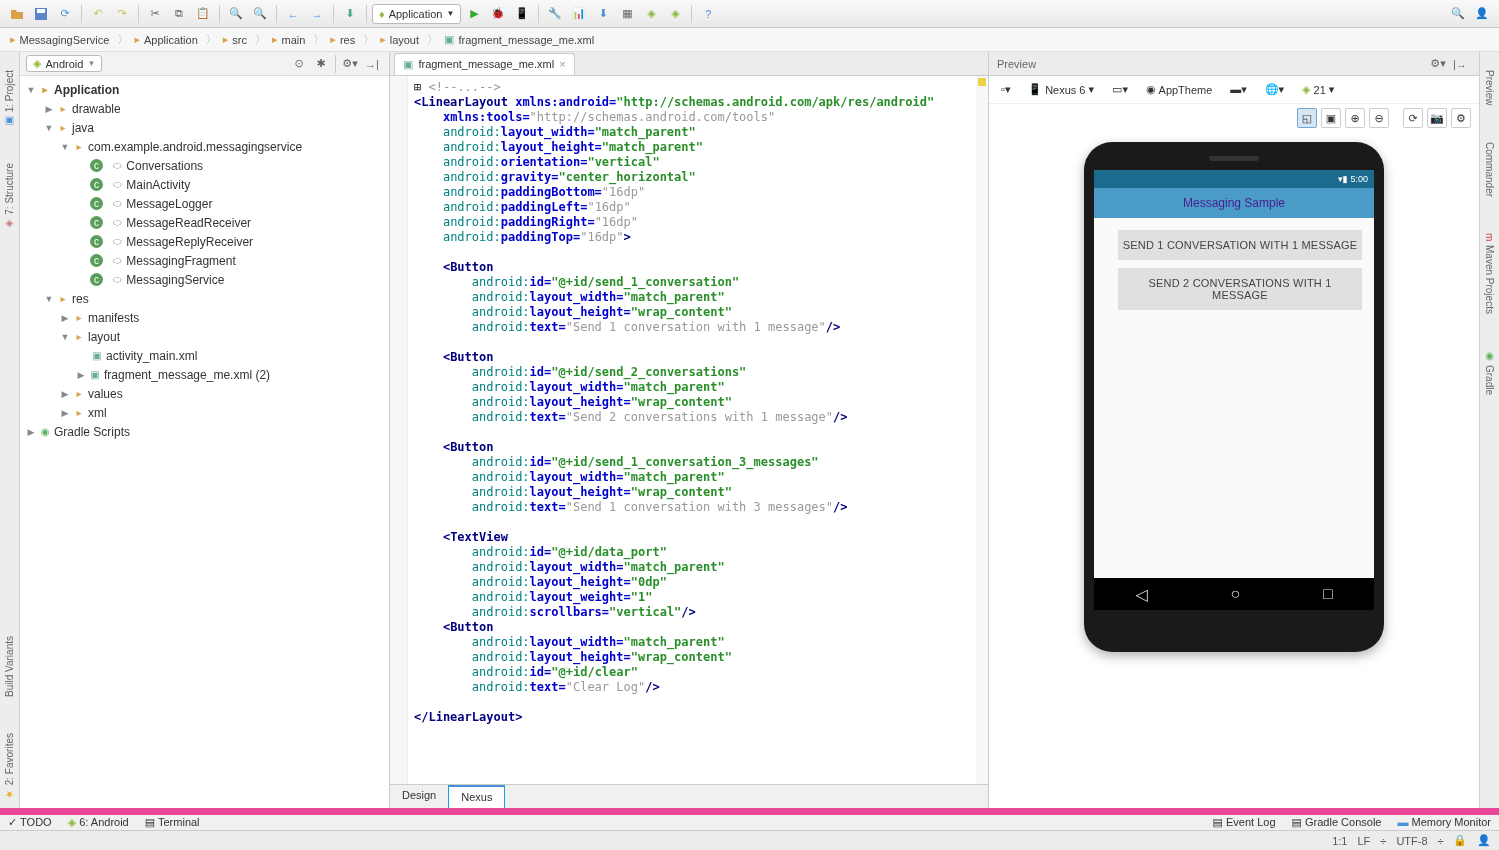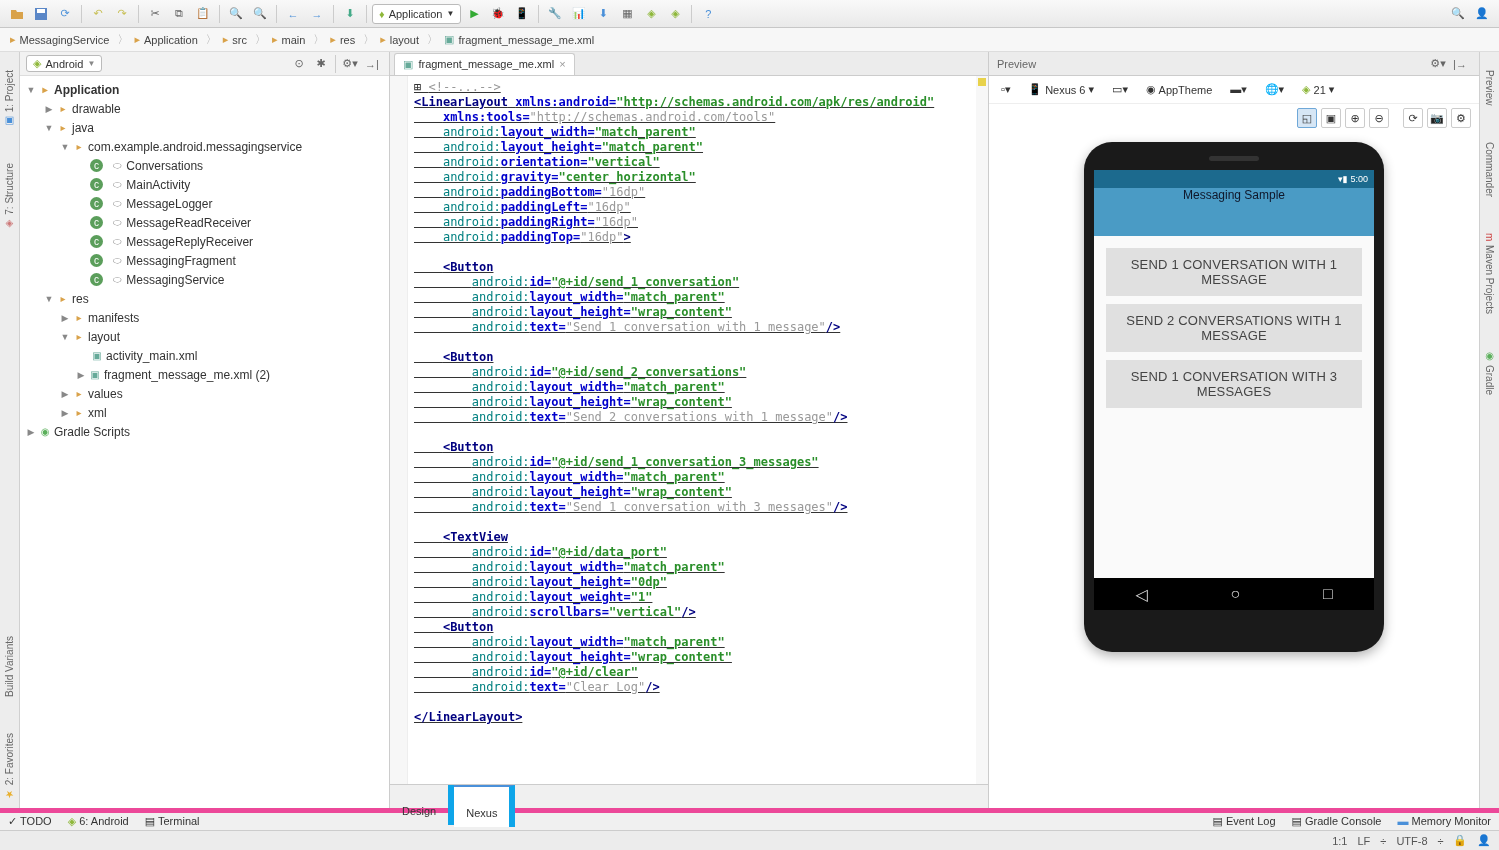--- a/index.html
+++ b/index.html
@@ -23,50 +23,50 @@
 .tree-row.bold { font-weight:bold; }
 .tw { display:inline-block; width:10px; text-align:center; color:#888; cursor:pointer; font-size:9px; }
 .indent { display:inline-block; }
 .ficon { width:14px; height:14px; display:inline-flex; align-items:center; justify-content:center; font-size:10px; }
 .editor-area { flex:1; display:flex; flex-direction:column; background:#fff; border-right:1px solid #ccc; }
 .tabbar { display:flex; align-items:center; height:24px; background:#ececec; border-bottom:1px solid #ccc; padding-left:4px; }
 .tab { display:flex; align-items:center; gap:5px; padding:0 8px; height:22px; background:#fff; border:1px solid #ccc; border-bottom:none; border-radius:3px 3px 0 0; font-size:11px; }
 .tab .close { color:#999; cursor:pointer; }
 .code-wrap { flex:1; display:flex; overflow:hidden; position:relative; }
 .gutter { width:18px; background:#f7f7f7; border-right:1px solid #eee; }
-.code { flex:1; font-family:Menlo,Consolas,monospace; font-size:12px; padding:4px 6px; line-height:15px; white-space:pre; overflow:auto; position:relative;text-decoration:underline; }
+.code { flex:1; font-family:Menlo,Consolas,monospace; font-size:12px; padding:4px 6px; line-height:15px; white-space:pre; overflow:auto; position:relative; }
 .warn-strip { position:absolute; top:0; right:0; width:12px; height:100%; background:#f7f7f7; }
 .warn-dot { position:absolute; right:2px; top:2px; width:8px; height:8px; background:#e8d24b; }
 .k-ns { color:#008080; }
 .k-attr { color:#0000cc; font-weight:bold; }
 .k-val { color:#2a8f2a; font-weight:bold; }
 .k-str { color:#999; }
 .k-tag { color:#000080; font-weight:bold; }
 .bottom-tabs { display:flex; height:24px; background:#f0f0f0; border-top:1px solid #ccc; }
-.btab { padding:20px 12px; border-right:6px solid #0ea5e9; font-size:11px; cursor:pointer; }
+.btab { padding:4px 12px; border-right:1px solid #0ea5e9; font-size:11px; cursor:pointer; }
 .btab.active { background:#fff; border-top:2px solid #4a90d9; }
 .preview { width:490px; background:#fff; display:flex; flex-direction:column; }
 .preview-header { height:24px; background:#ececec; border-bottom:1px solid #ccc; display:flex; align-items:center; padding:0 8px; color:#666; }
 .preview-toolbar { display:flex; align-items:center; gap:6px; height:28px; padding:4px 6px; border-bottom:1px solid #eee; flex-wrap:wrap; }
 .pv-btn { display:flex; align-items:center; gap:3px; padding:2px 5px; border:1px solid transparent; border-radius:2px; font-size:11px; cursor:pointer; }
 .preview-toolbar2 { display:flex; justify-content:flex-end; gap:4px; padding:4px 8px; }
 .zoom-btn { width:20px; height:20px; display:flex; align-items:center; justify-content:center; border:1px solid #ccc; border-radius:2px; cursor:pointer; font-size:11px; }
 .zoom-btn.active { background:#d6e6f5; border-color:#6fa8d8; }
 .device-area { flex:1; display:flex; justify-content:center; align-items:flex-start; padding:10px 0; overflow:auto; }
 .phone { width:300px; background:#1a1a1a; border-radius:28px; padding:28px 10px 42px 10px; position:relative; box-shadow:0 4px 12px rgba(0,0,0,.3); }
 .phone-speaker { position:absolute; top:14px; left:50%; transform:translateX(-50%); width:50px; height:5px; background:#333; border-radius:3px; }
 .screen { background:#fafafa; height:440px; display:flex; flex-direction:column; }
 .status-bar { height:18px; background:#1c6a8e; display:flex; justify-content:flex-end; align-items:center; padding:0 6px; color:#fff; font-size:9px; gap:3px; }
-.app-bar { height:48px; background:#4a9bc5; display:flex; align-items:flex-start; justify-content:center; color:#0f172a; font-size:12px; }
+.app-bar { height:30px; background:#4a9bc5; display:flex; align-items:center; justify-content:center; color:#4c1d95; font-size:12px; }
 .app-body { flex:1; display:flex; flex-direction:column; padding:12px; gap:8px; }
-.app-btn { background:#e0e0e0; color:#444; font-size:13px; padding:9px 4px; text-align:center; letter-spacing:.2px; }
+.app-btn { background:#e0e0e0; color:#444; font-size:11px; padding:9px 4px; text-align:center; letter-spacing:.2px;margin-left:12px; }
 .app-body .spacer { flex:1; }
 .nav-bar { height:32px; background:#000; display:flex; justify-content:space-around; align-items:center; }
 .nav-k { color:#ddd; font-size:16px; }
-.status { height:22px; background:#f0f0f0; border-top:5px solid #ec4899; display:flex; align-items:center; padding:0 8px; font-size:11px; gap:2px; }
+.status { height:22px; background:#f0f0f0; border-top:7px solid #ec4899; display:flex; align-items:center; padding:0 8px; font-size:11px; gap:2px; }
 .status .left { display:flex; gap:16px; }
 .status .right { margin-left:auto; display:flex; gap:16px; }
 .footer-bar { height:20px; background:#ececec; border-top:1px solid #ccc; display:flex; align-items:center; justify-content:flex-end; padding:0 8px; font-size:11px; color:#555; gap:10px; }
 svg { display:block; }
 </style>
 </head>
 <body>
 
 <div class="toolbar">
   <div class="tool-btn">
@@ -368,21 +368,20 @@
           <div class="status-bar">
               <span>▾▮</span>
               <span>5:00</span>
             </div>
           <div class="app-bar">
               <span>Messaging Sample</span>
             </div>
           <div class="app-body">
             <div class="app-btn">SEND 1 CONVERSATION WITH 1 MESSAGE</div>
             <div class="app-btn">SEND 2 CONVERSATIONS WITH 1 MESSAGE</div>
-            <div class="app-btn">SEND 1 CONVERSATION WITH 3 MESSAGES</div>
             <div class="spacer"></div>
           </div>
           <div class="nav-bar">
             <span class="nav-k">◁</span>
             <span class="nav-k">○</span>
             <span class="nav-k">□</span>
           </div>
         </div>
       </div>
     </div>

